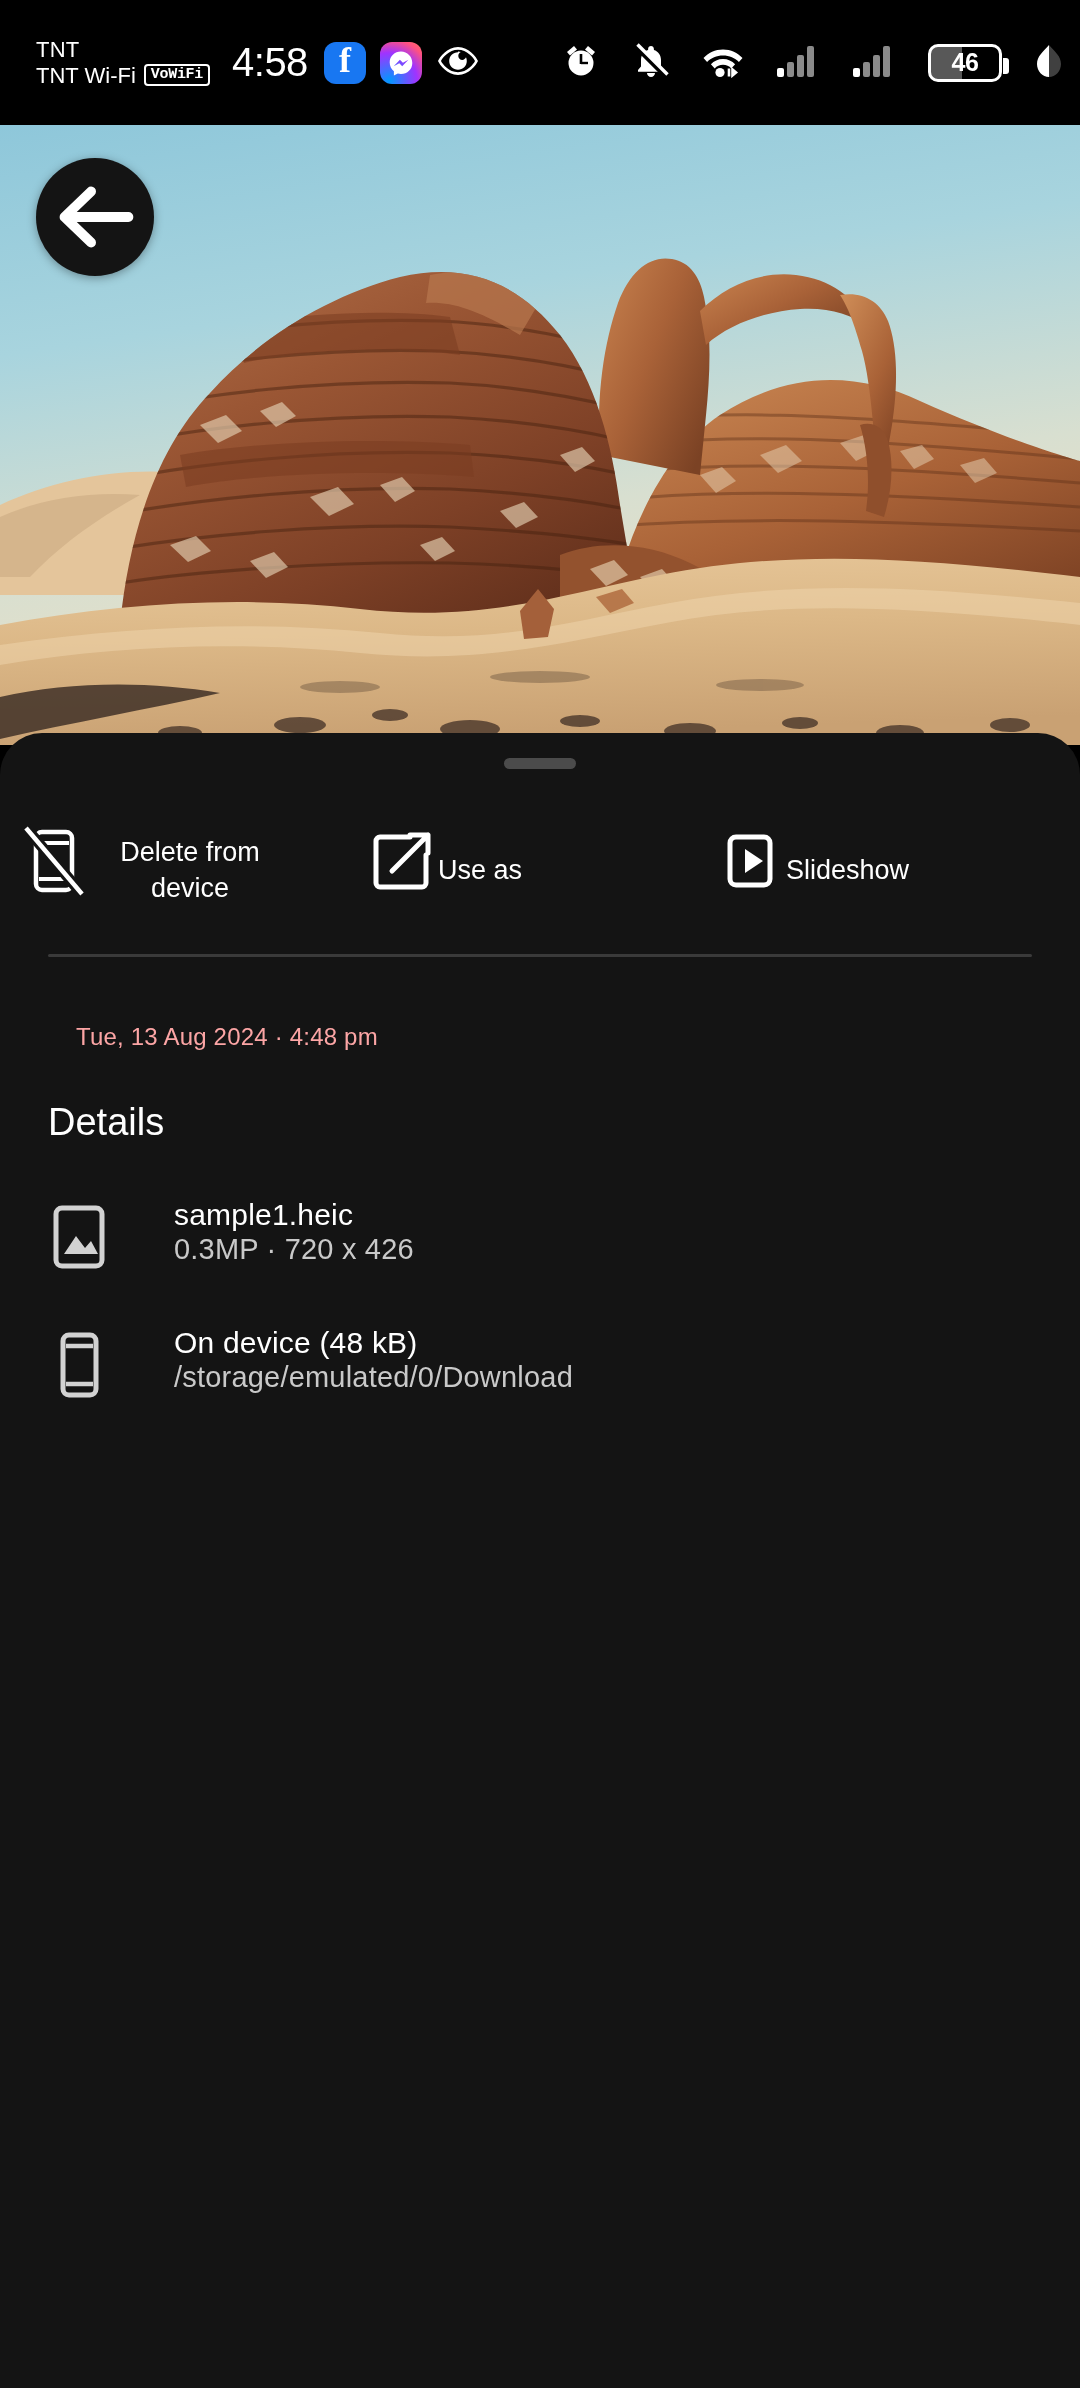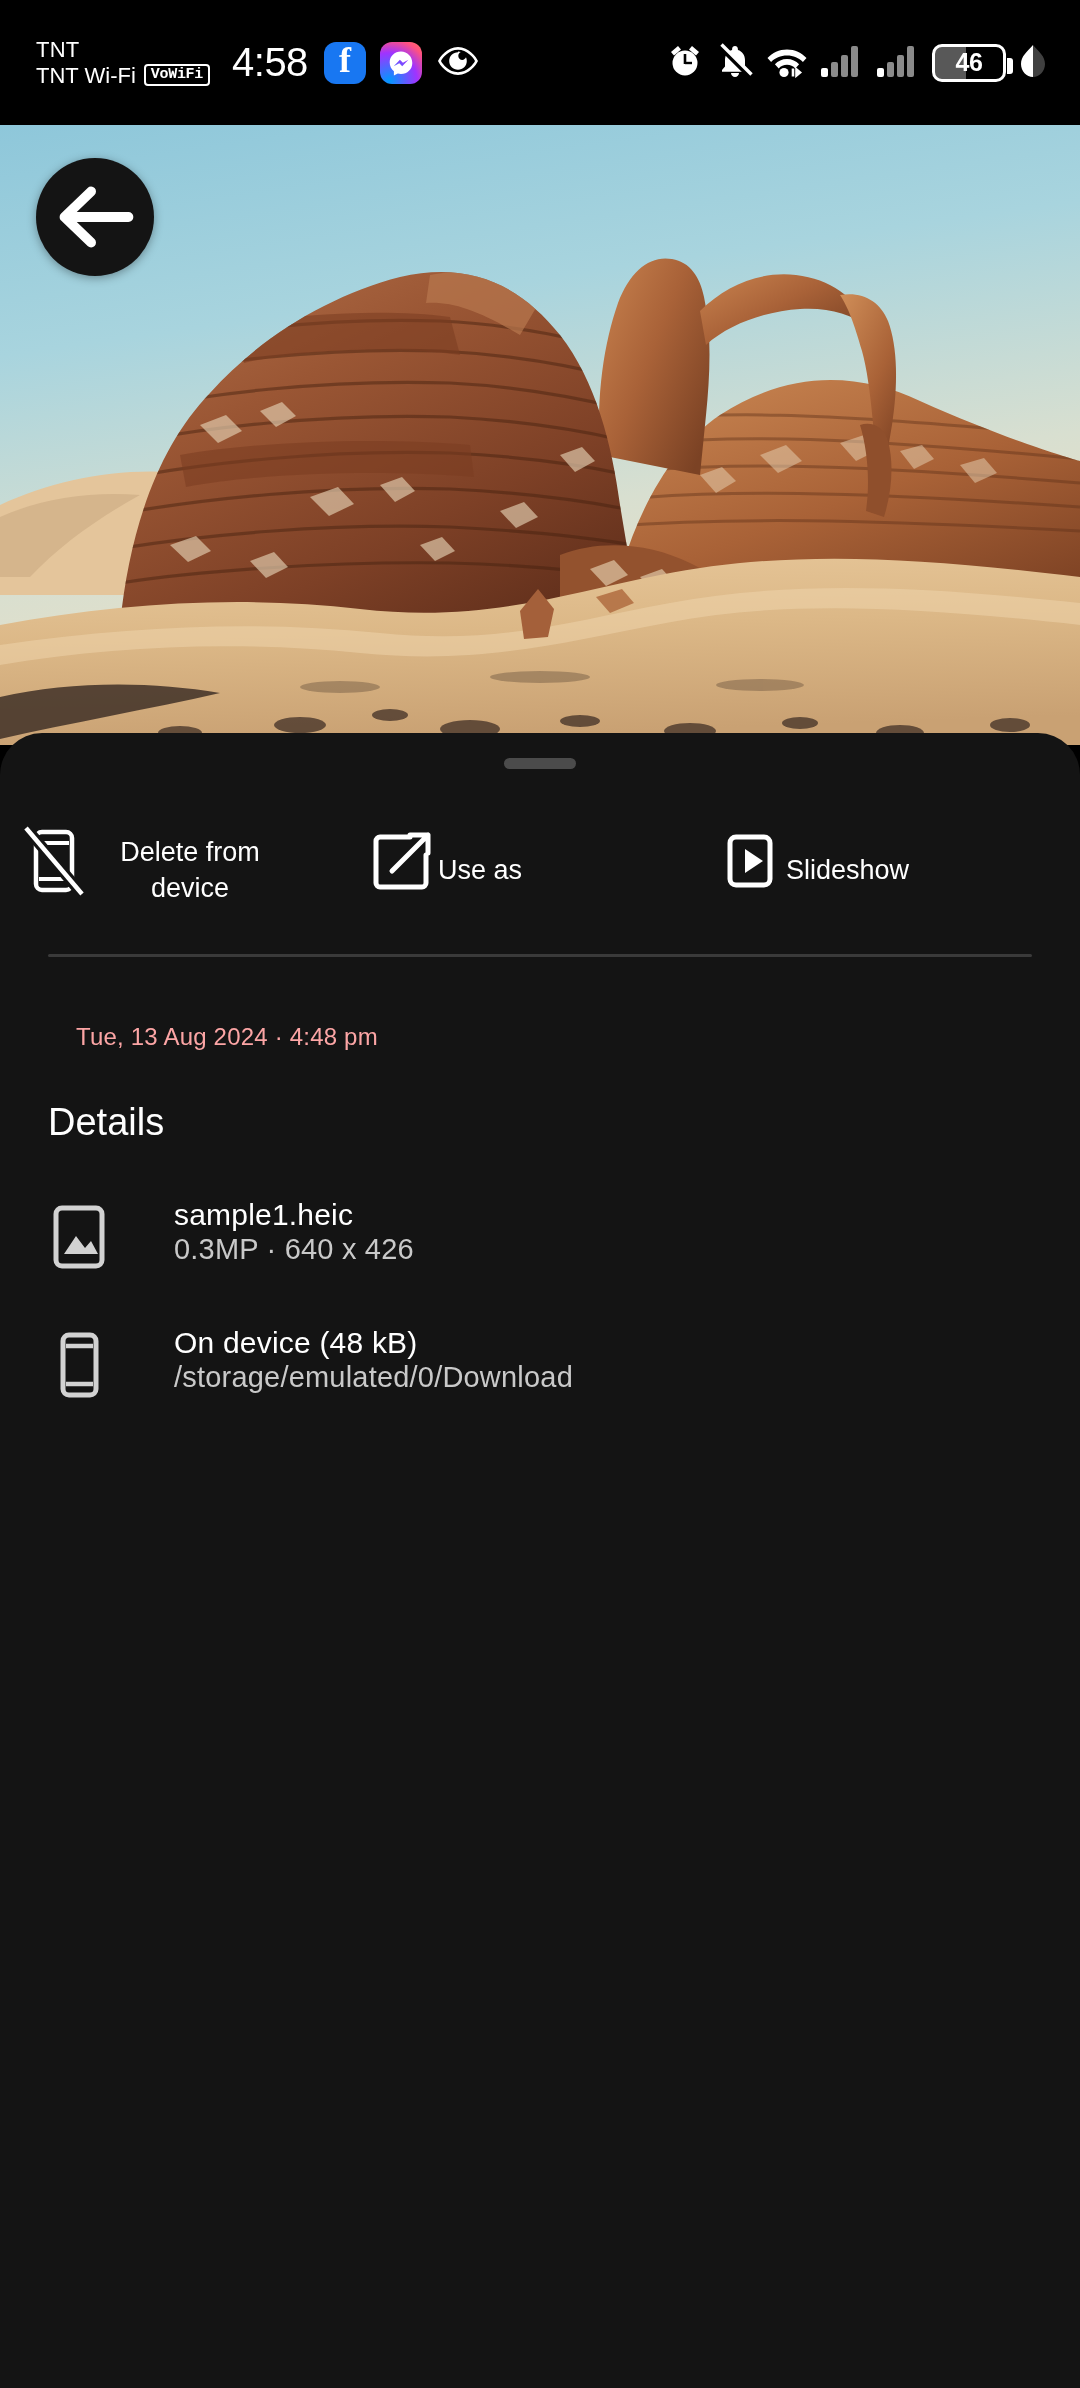--- a/index.html
+++ b/index.html
@@ -30,21 +30,21 @@
   .sb-appicons{ display:flex; align-items:center; gap:14px; margin-left:16px; }
   .app-badge{ width:42px; height:42px; border-radius:12px; display:block; }
   .fb{ background:#1877F2; position:relative; }
   .fb::after{
     content:"f"; position:absolute; left:0; right:0; top:-3px;
     text-align:center; color:#fff; font-family:"Liberation Serif", serif;
     font-weight:bold; font-size:36px;
   }
   .msgr{ background:radial-gradient(circle at 22% 92%, #0099FF 0%, #A033FF 55%, #FF5280 82%, #FF7061 100%); }
   .sb-spacer{ flex:1; }
-  .sb-right{ display:flex; align-items:center; gap:12px; padding-right:32px; }
+  .sb-right{ display:flex; align-items:center; gap:32px; padding-right:16px; }
   .batt{
     width:74px; height:38px; border:3px solid #fff; border-radius:10px;
     position:relative; display:flex; align-items:center; justify-content:center;
     background:linear-gradient(to right,#585858 0%,#585858 46%,#000 46%,#000 100%);
   }
   .batt span{ color:#fff; font-size:25px; font-weight:bold; letter-spacing:-.5px; }
   .batt::after{
     content:""; position:absolute; right:-10px; top:11px;
     width:6px; height:16px; background:#fff; border-radius:0 3px 3px 0;
   }
@@ -372,21 +372,21 @@
 
     <div class="drow">
       <span class="dicon">
         <svg width="62" height="70" viewBox="0 0 62 70">
           <rect x="8" y="6" width="46" height="58" rx="6" stroke="#d2d2d2" stroke-width="5" fill="none"></rect>
           <path d="M16 52 L28 34 L37 46 L43 39 L50 52 Z" fill="#d2d2d2"></path>
         </svg>
       </span>
       <span class="dtext">
         <span class="dt-primary">sample1.heic</span>
-        <span class="dt-secondary">0.3MP  ·  640 x 426</span>
+        <span class="dt-secondary">0.3MP  ·  720 x 426</span>
       </span>
     </div>
 
     <div class="drow">
       <span class="dicon">
         <svg width="62" height="70" viewBox="0 0 62 70">
           <rect x="15" y="5" width="33" height="60" rx="6" stroke="#d2d2d2" stroke-width="5" fill="none"></rect>
           <line x1="18" y1="16" x2="45" y2="16" stroke="#d2d2d2" stroke-width="4.5"></line>
           <line x1="18" y1="54" x2="45" y2="54" stroke="#d2d2d2" stroke-width="4.5"></line>
         </svg>

